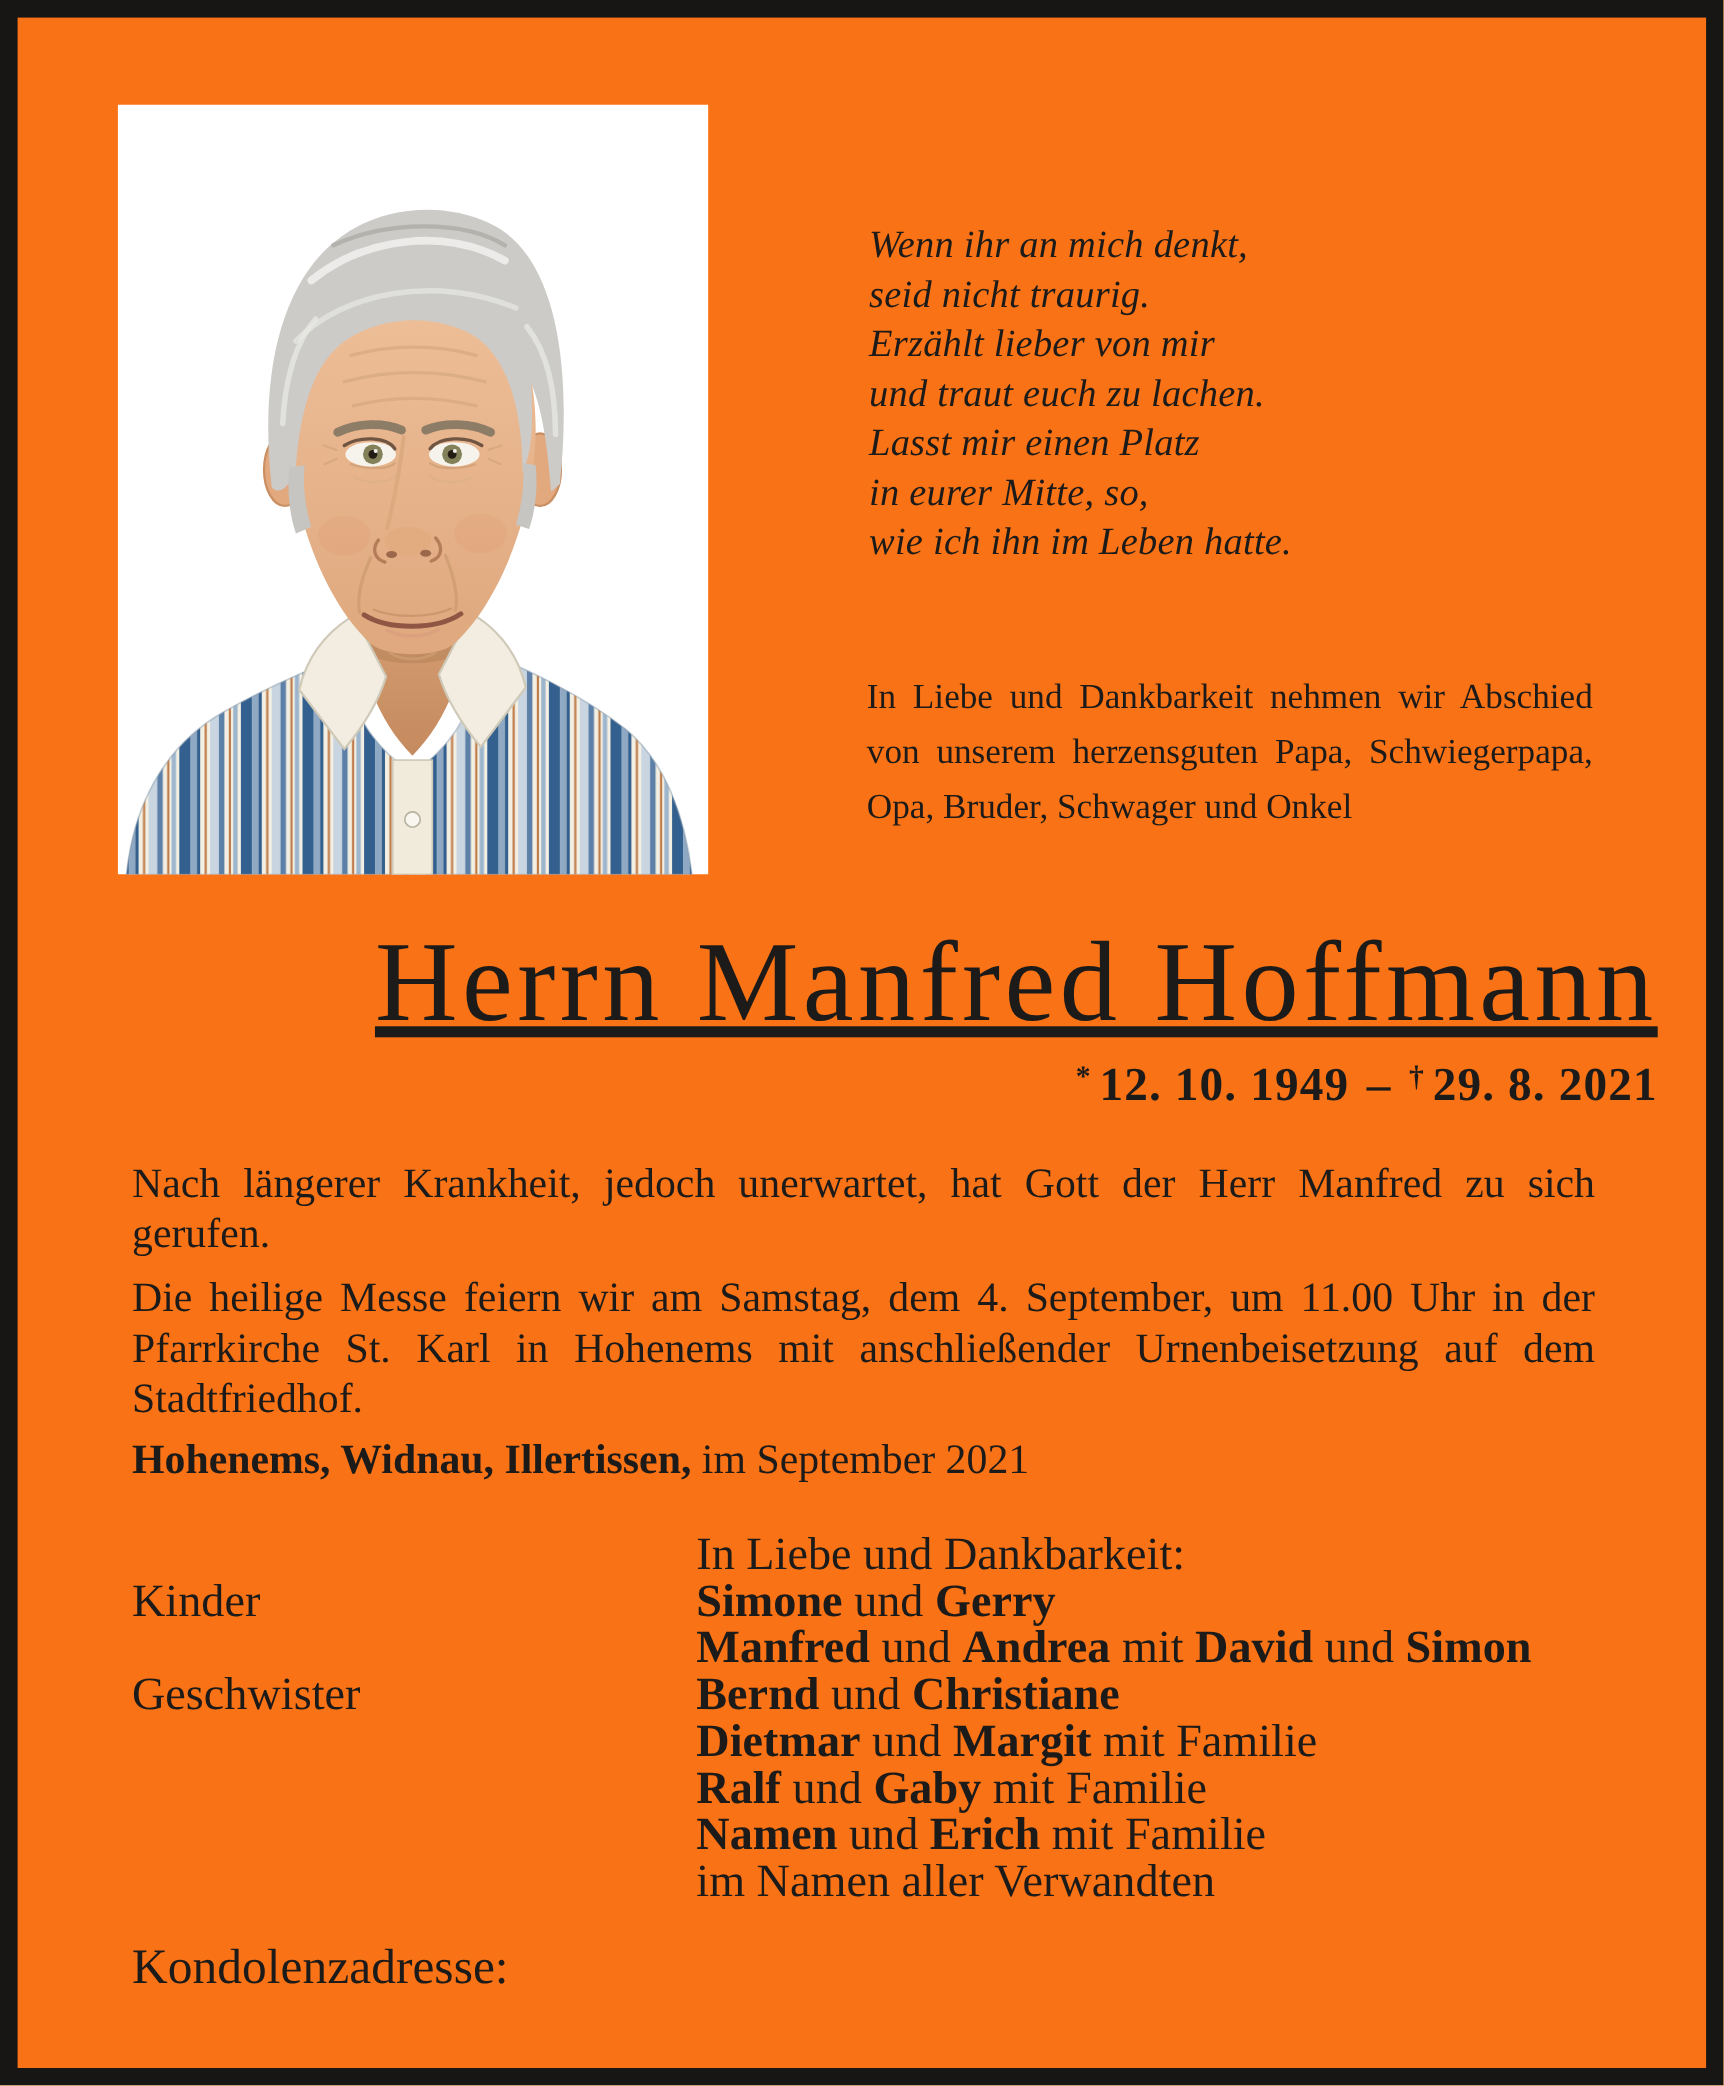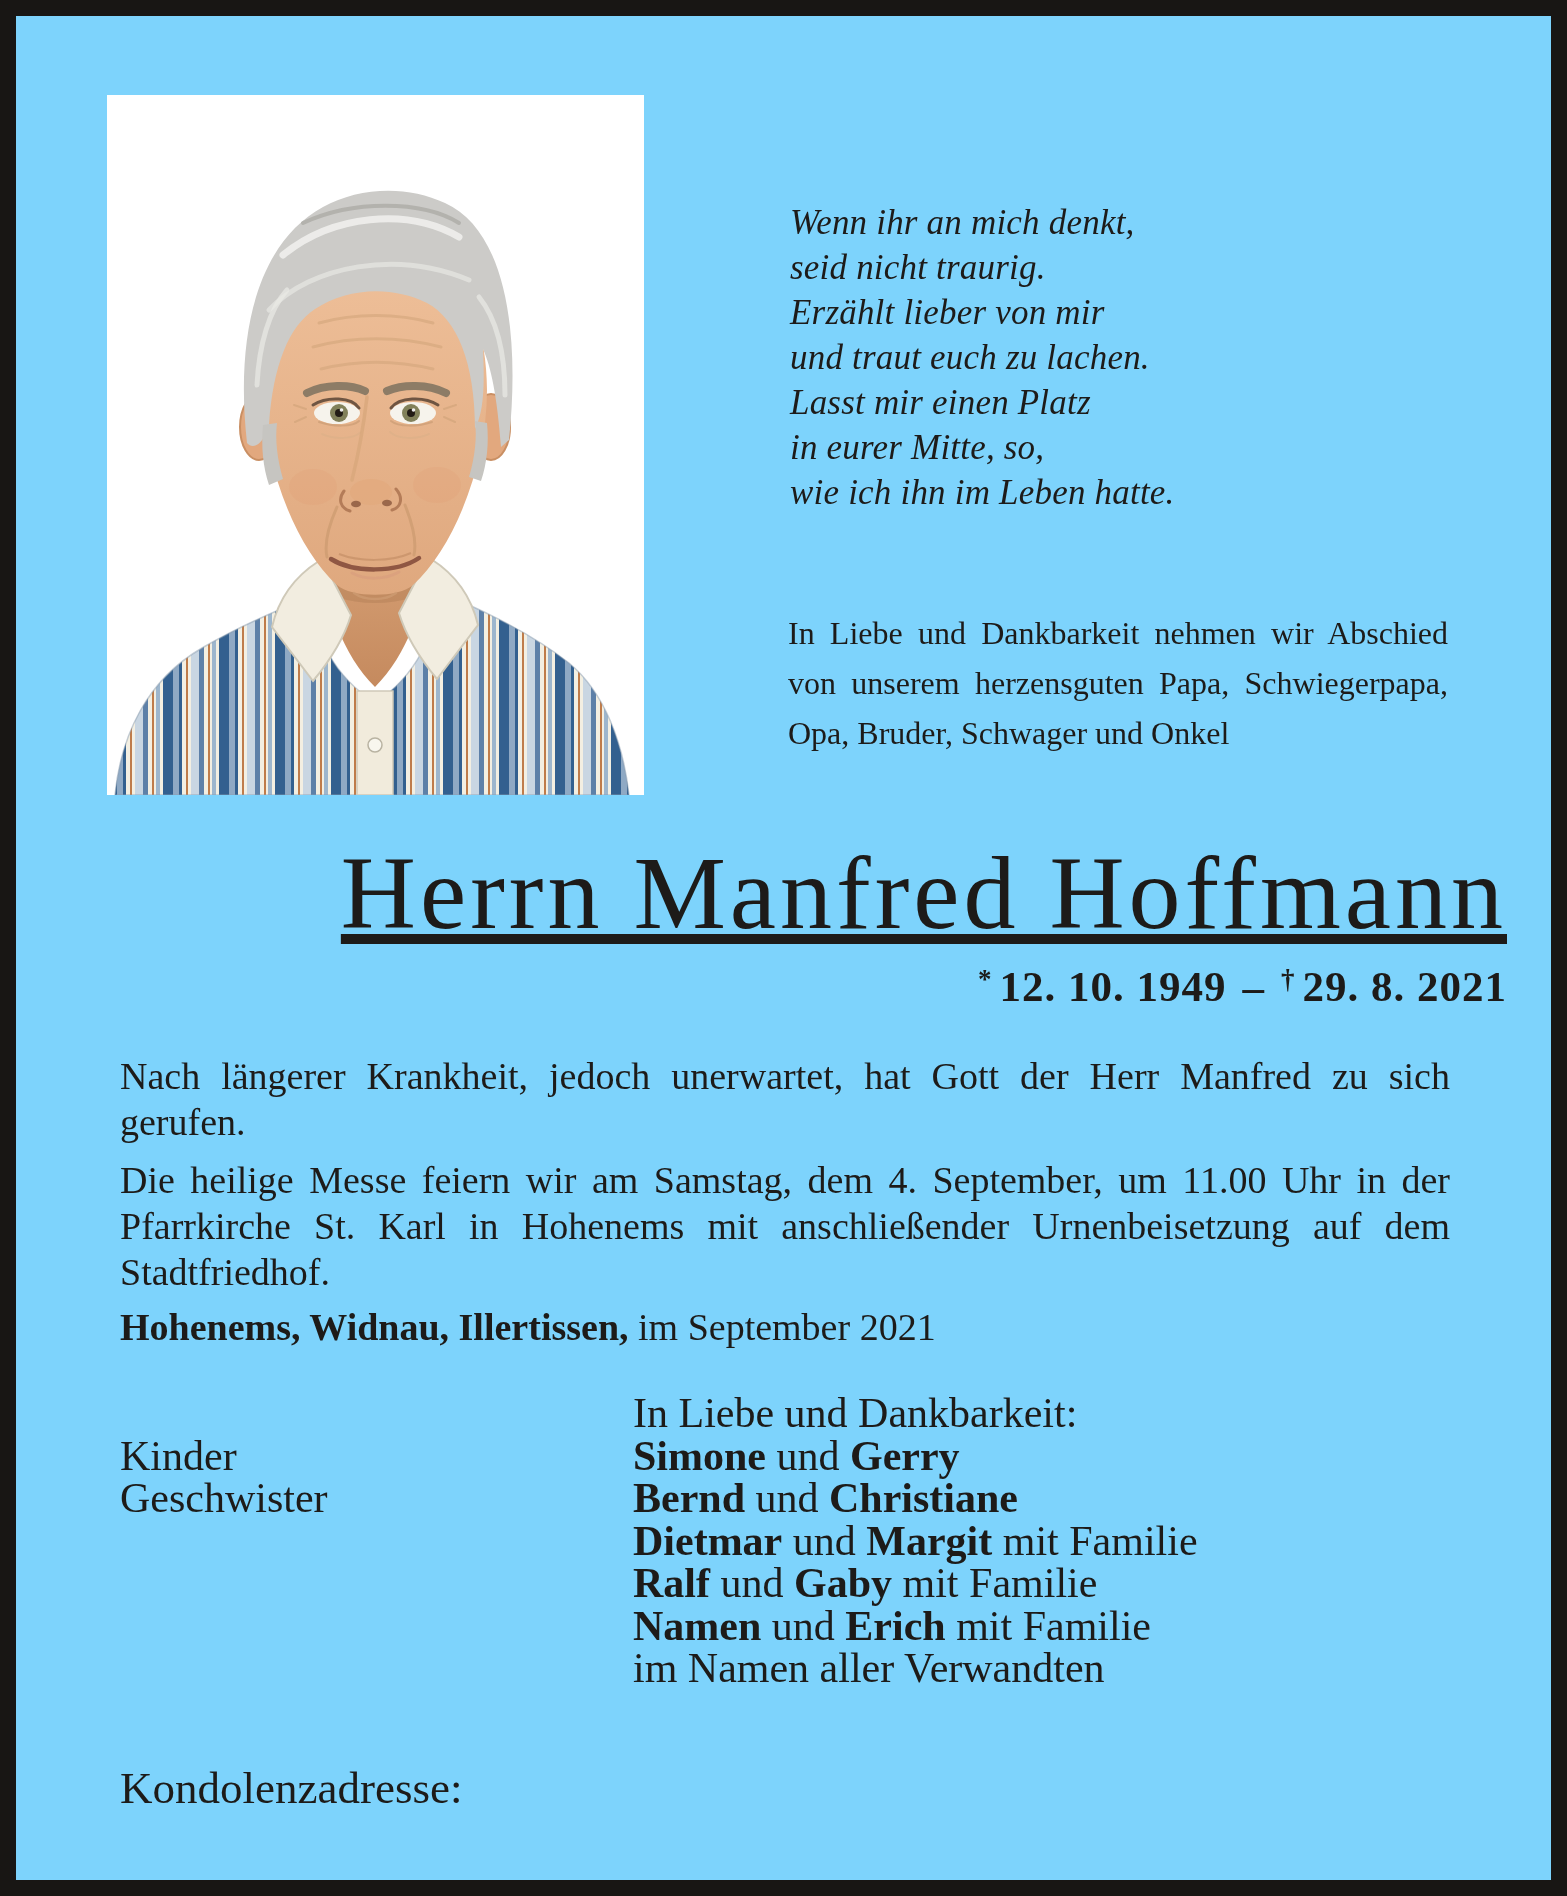--- a/index.html
+++ b/index.html
@@ -1,19 +1,19 @@
 <!DOCTYPE html>
 <html><head>
 <meta charset="utf-8">
 <style>
   html,body{margin:0;padding:0;background:#e8e8e8;}
   .page{
     position:relative;
     width:1567px;height:1896px;
-    background:#7dd3fc;
+    background:#f97316;
     font-family:"Liberation Serif","DejaVu Serif",serif;
     color:#1d1b19;
     overflow:hidden;
   }
   .frame{
     position:absolute;inset:0;
     border:16px solid #181614;
     pointer-events:none;
     z-index:50;
   }
@@ -223,20 +223,24 @@
   <div class="abs family">
       <div class="family-row">
         <div class="family-label"></div>
         <div class="family-names"><span>In Liebe und Dankbarkeit:</span></div>
       </div>
       <div class="family-row">
         <div class="family-label">Kinder</div>
         <div class="family-names"><span class="b">Simone</span><span> und </span><span class="b">Gerry</span></div>
       </div>
       <div class="family-row">
+        <div class="family-label"></div>
+        <div class="family-names"><span class="b">Manfred</span><span> und </span><span class="b">Andrea</span><span> mit </span><span class="b">David</span><span> und </span><span class="b">Simon</span></div>
+      </div>
+      <div class="family-row">
         <div class="family-label">Geschwister</div>
         <div class="family-names"><span class="b">Bernd</span><span> und </span><span class="b">Christiane</span></div>
       </div>
       <div class="family-row">
         <div class="family-label"></div>
         <div class="family-names"><span class="b">Dietmar</span><span> und </span><span class="b">Margit</span><span> mit Familie</span></div>
       </div>
       <div class="family-row">
         <div class="family-label"></div>
         <div class="family-names"><span class="b">Ralf</span><span> und </span><span class="b">Gaby</span><span> mit Familie</span></div>

